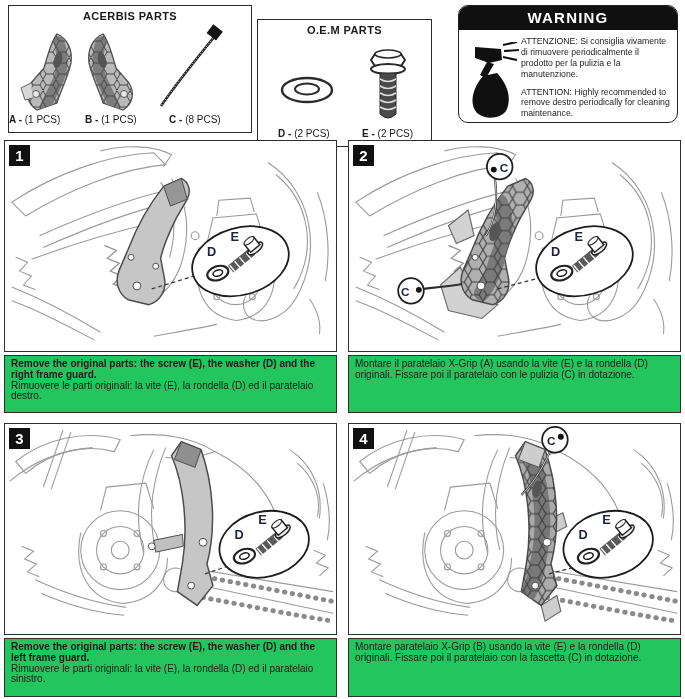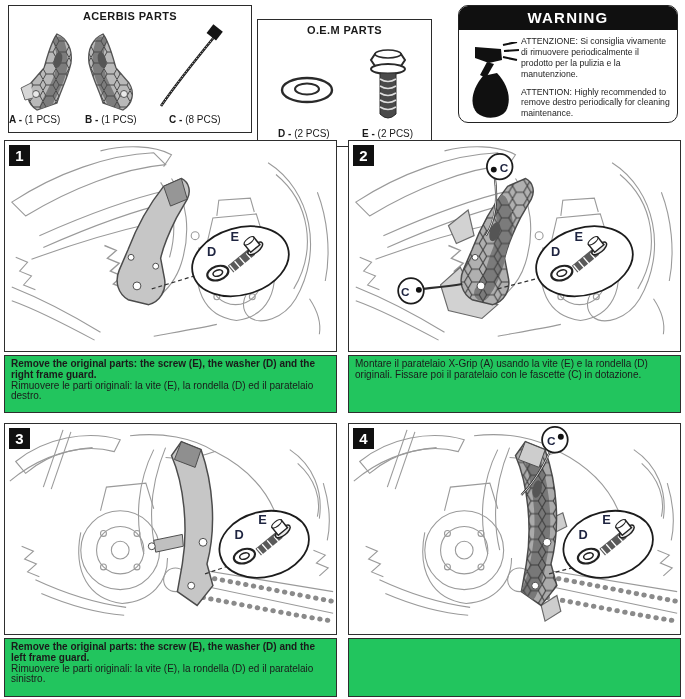--- a/index.html
+++ b/index.html
@@ -274,21 +274,21 @@
               <rect x="-6" y="-10" width="12" height="10" fill="#fff" stroke="#222" stroke-width="1.5"></rect>
               <ellipse cx="0" cy="-10" rx="6" ry="2.5" fill="#fff" stroke="#222" stroke-width="1.2"></ellipse>
             </g>
           </g>
           <text x="204" y="117" class="callout-letter">D</text>
           <text x="228" y="101" class="callout-letter">E</text>
         </g>
       </svg>
     </div>
     <div class="caption">
-      <div class="cap-it">Montare il paratelaio X-Grip (A) usando la vite (E) e la rondella (D) originali. Fissare poi il paratelaio con le fascette (C) in dotazione.</div>
+      <div class="cap-it">Montare il paratelaio X-Grip (A) usando la vite (E) e la rondella (D) originali. Fissare poi il paratelaio con le pulizia (C) in dotazione.</div>
     </div>
   </div>
 
   <div class="step" id="step-3">
     <div class="fig">
       <div class="step-num">3</div>
       <svg width="330" height="209" viewBox="0 0 333 212">
         <g class="ml">
           <path d="M10,38 C40,14 82,6 116,16 L110,28 C80,20 46,28 20,50 Z"></path>
           <path d="M4,58 C30,36 60,26 88,24"></path>
@@ -429,16 +429,17 @@
               <rect x="-6" y="-10" width="12" height="10" fill="#fff" stroke="#222" stroke-width="1.5"></rect>
               <ellipse cx="0" cy="-10" rx="6" ry="2.5" fill="#fff" stroke="#222" stroke-width="1.2"></ellipse>
             </g>
           </g>
           <text x="232" y="117" class="callout-letter">D</text>
           <text x="256" y="101" class="callout-letter">E</text>
         </g>
       </svg>
     </div>
     <div class="caption">
+      <div class="cap-it">Montare paratelaio X-Grip (B) usando la vite (E) e la rondella (D) originali. Fissare poi il paratelaio con la fascetta (C) in dotazione.</div>
     </div>
   </div>
 
 </div>
 
 </body></html>

